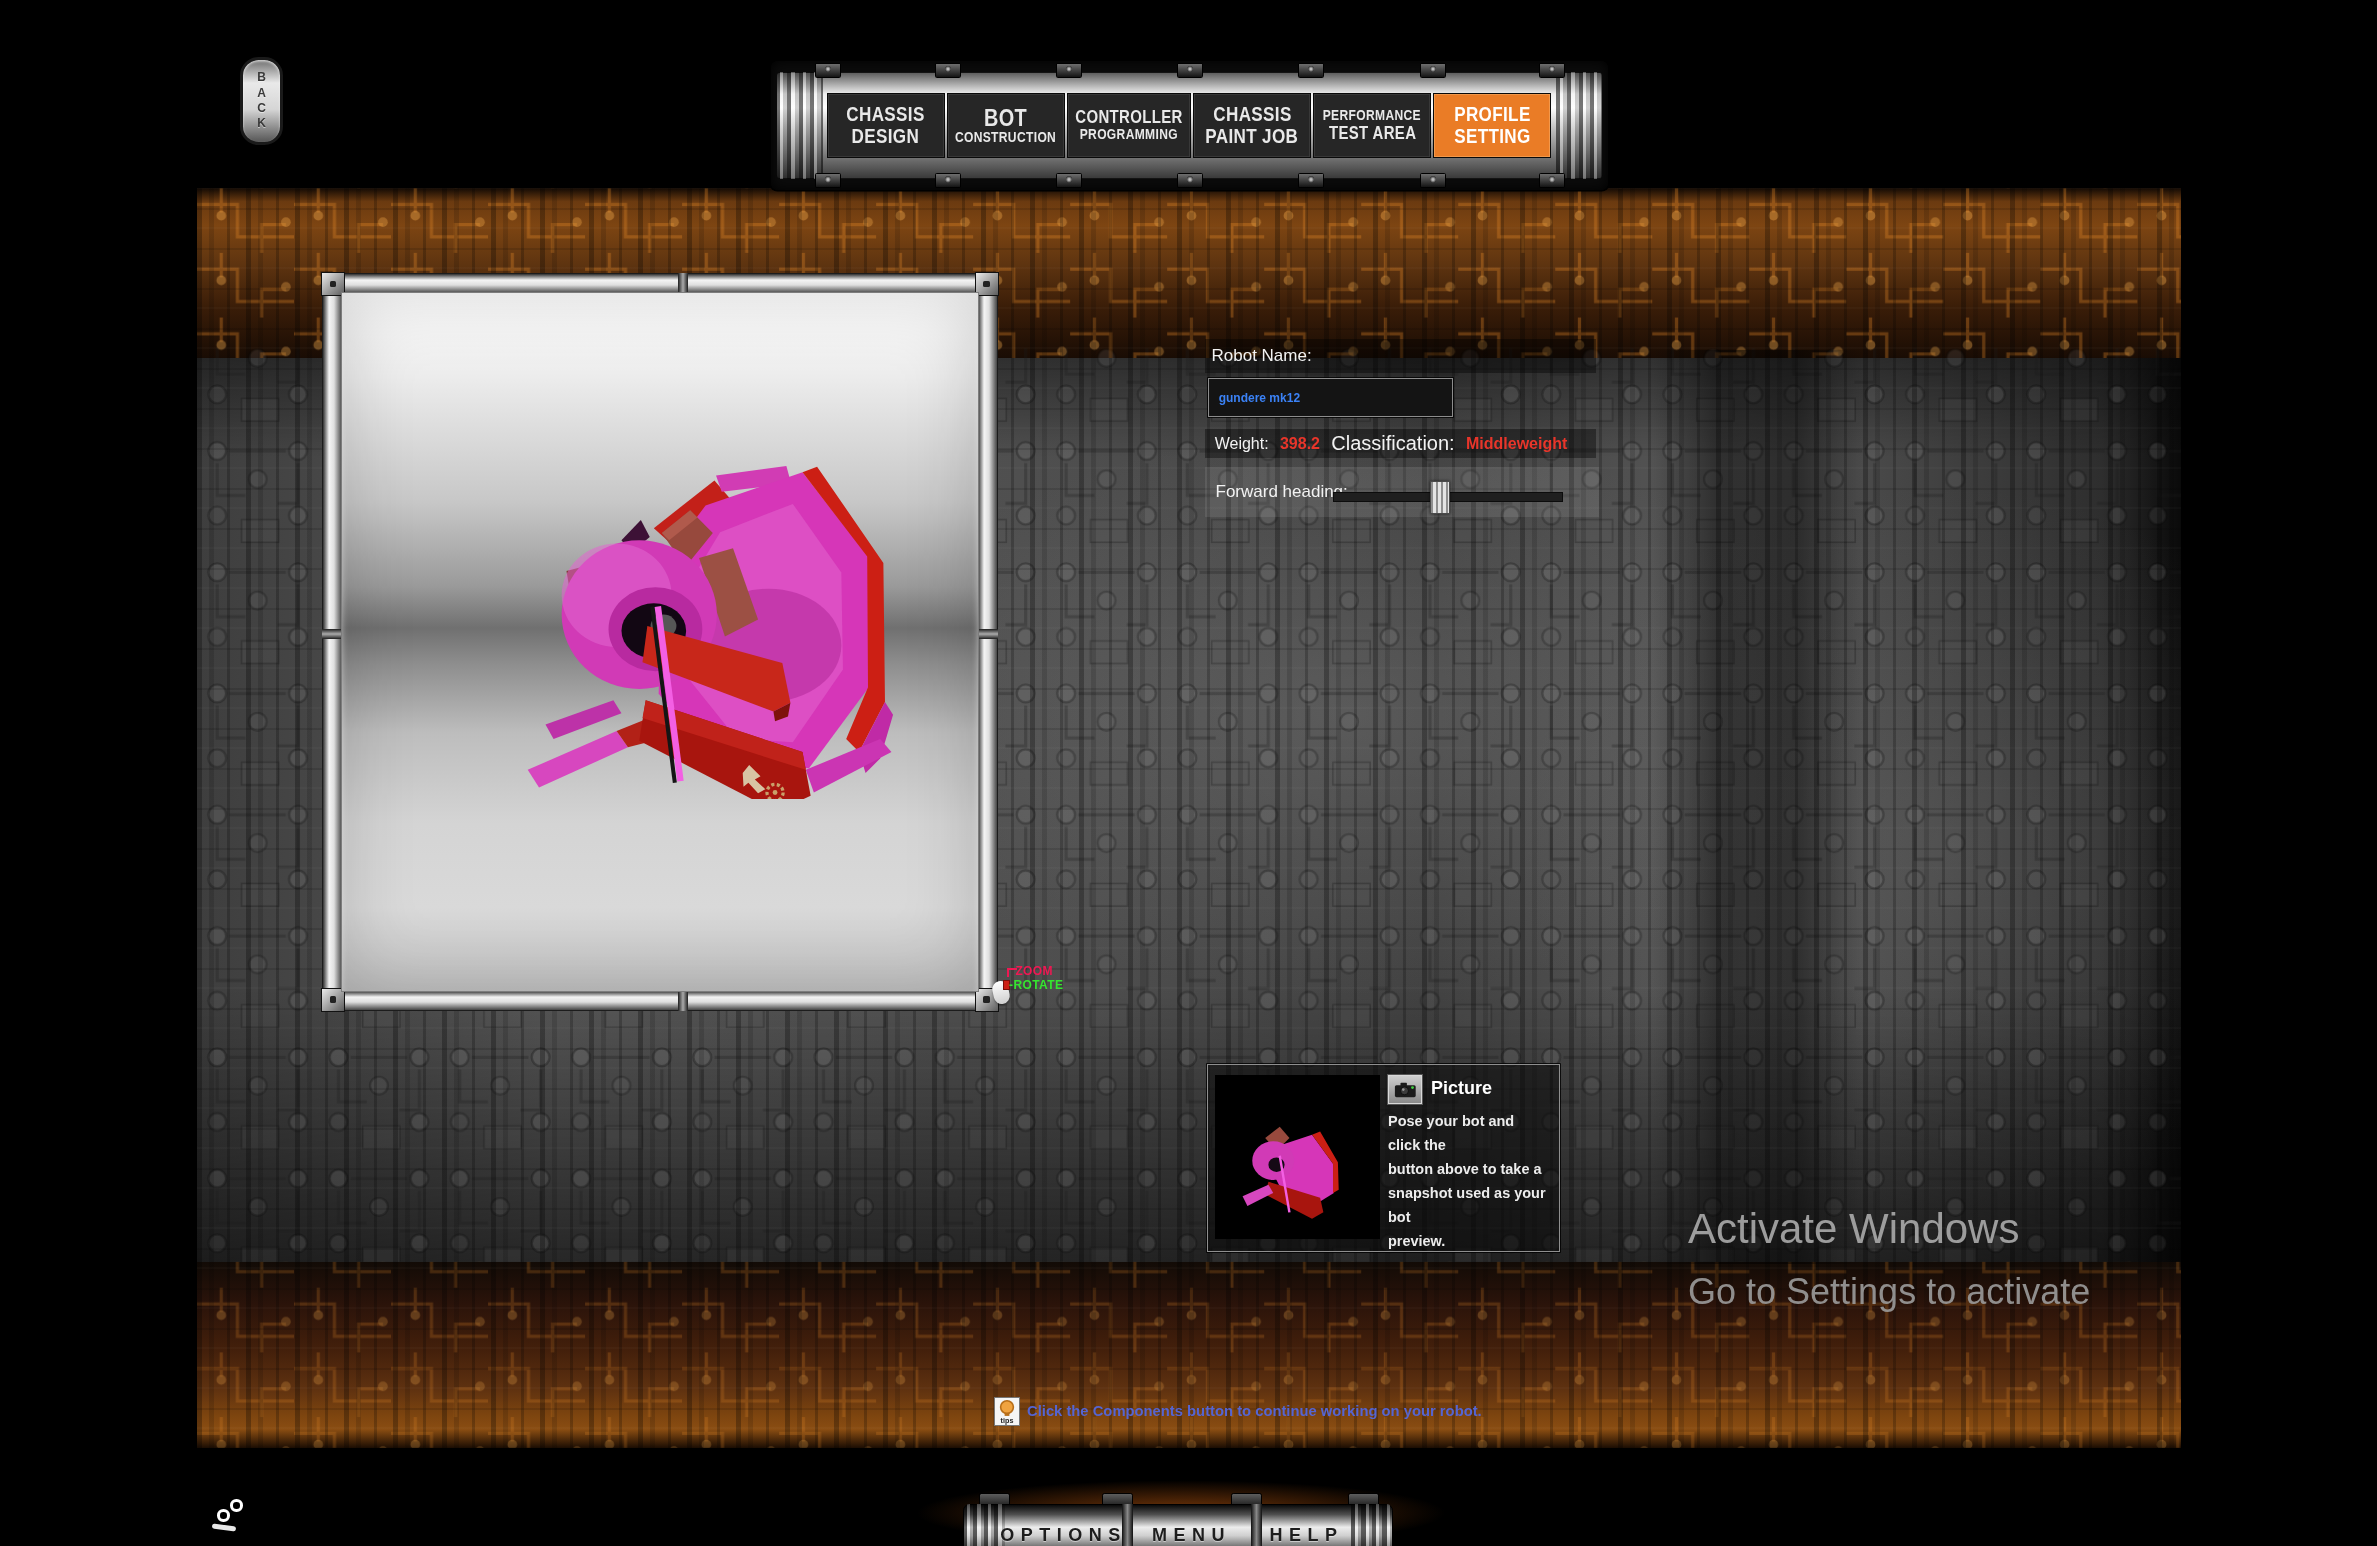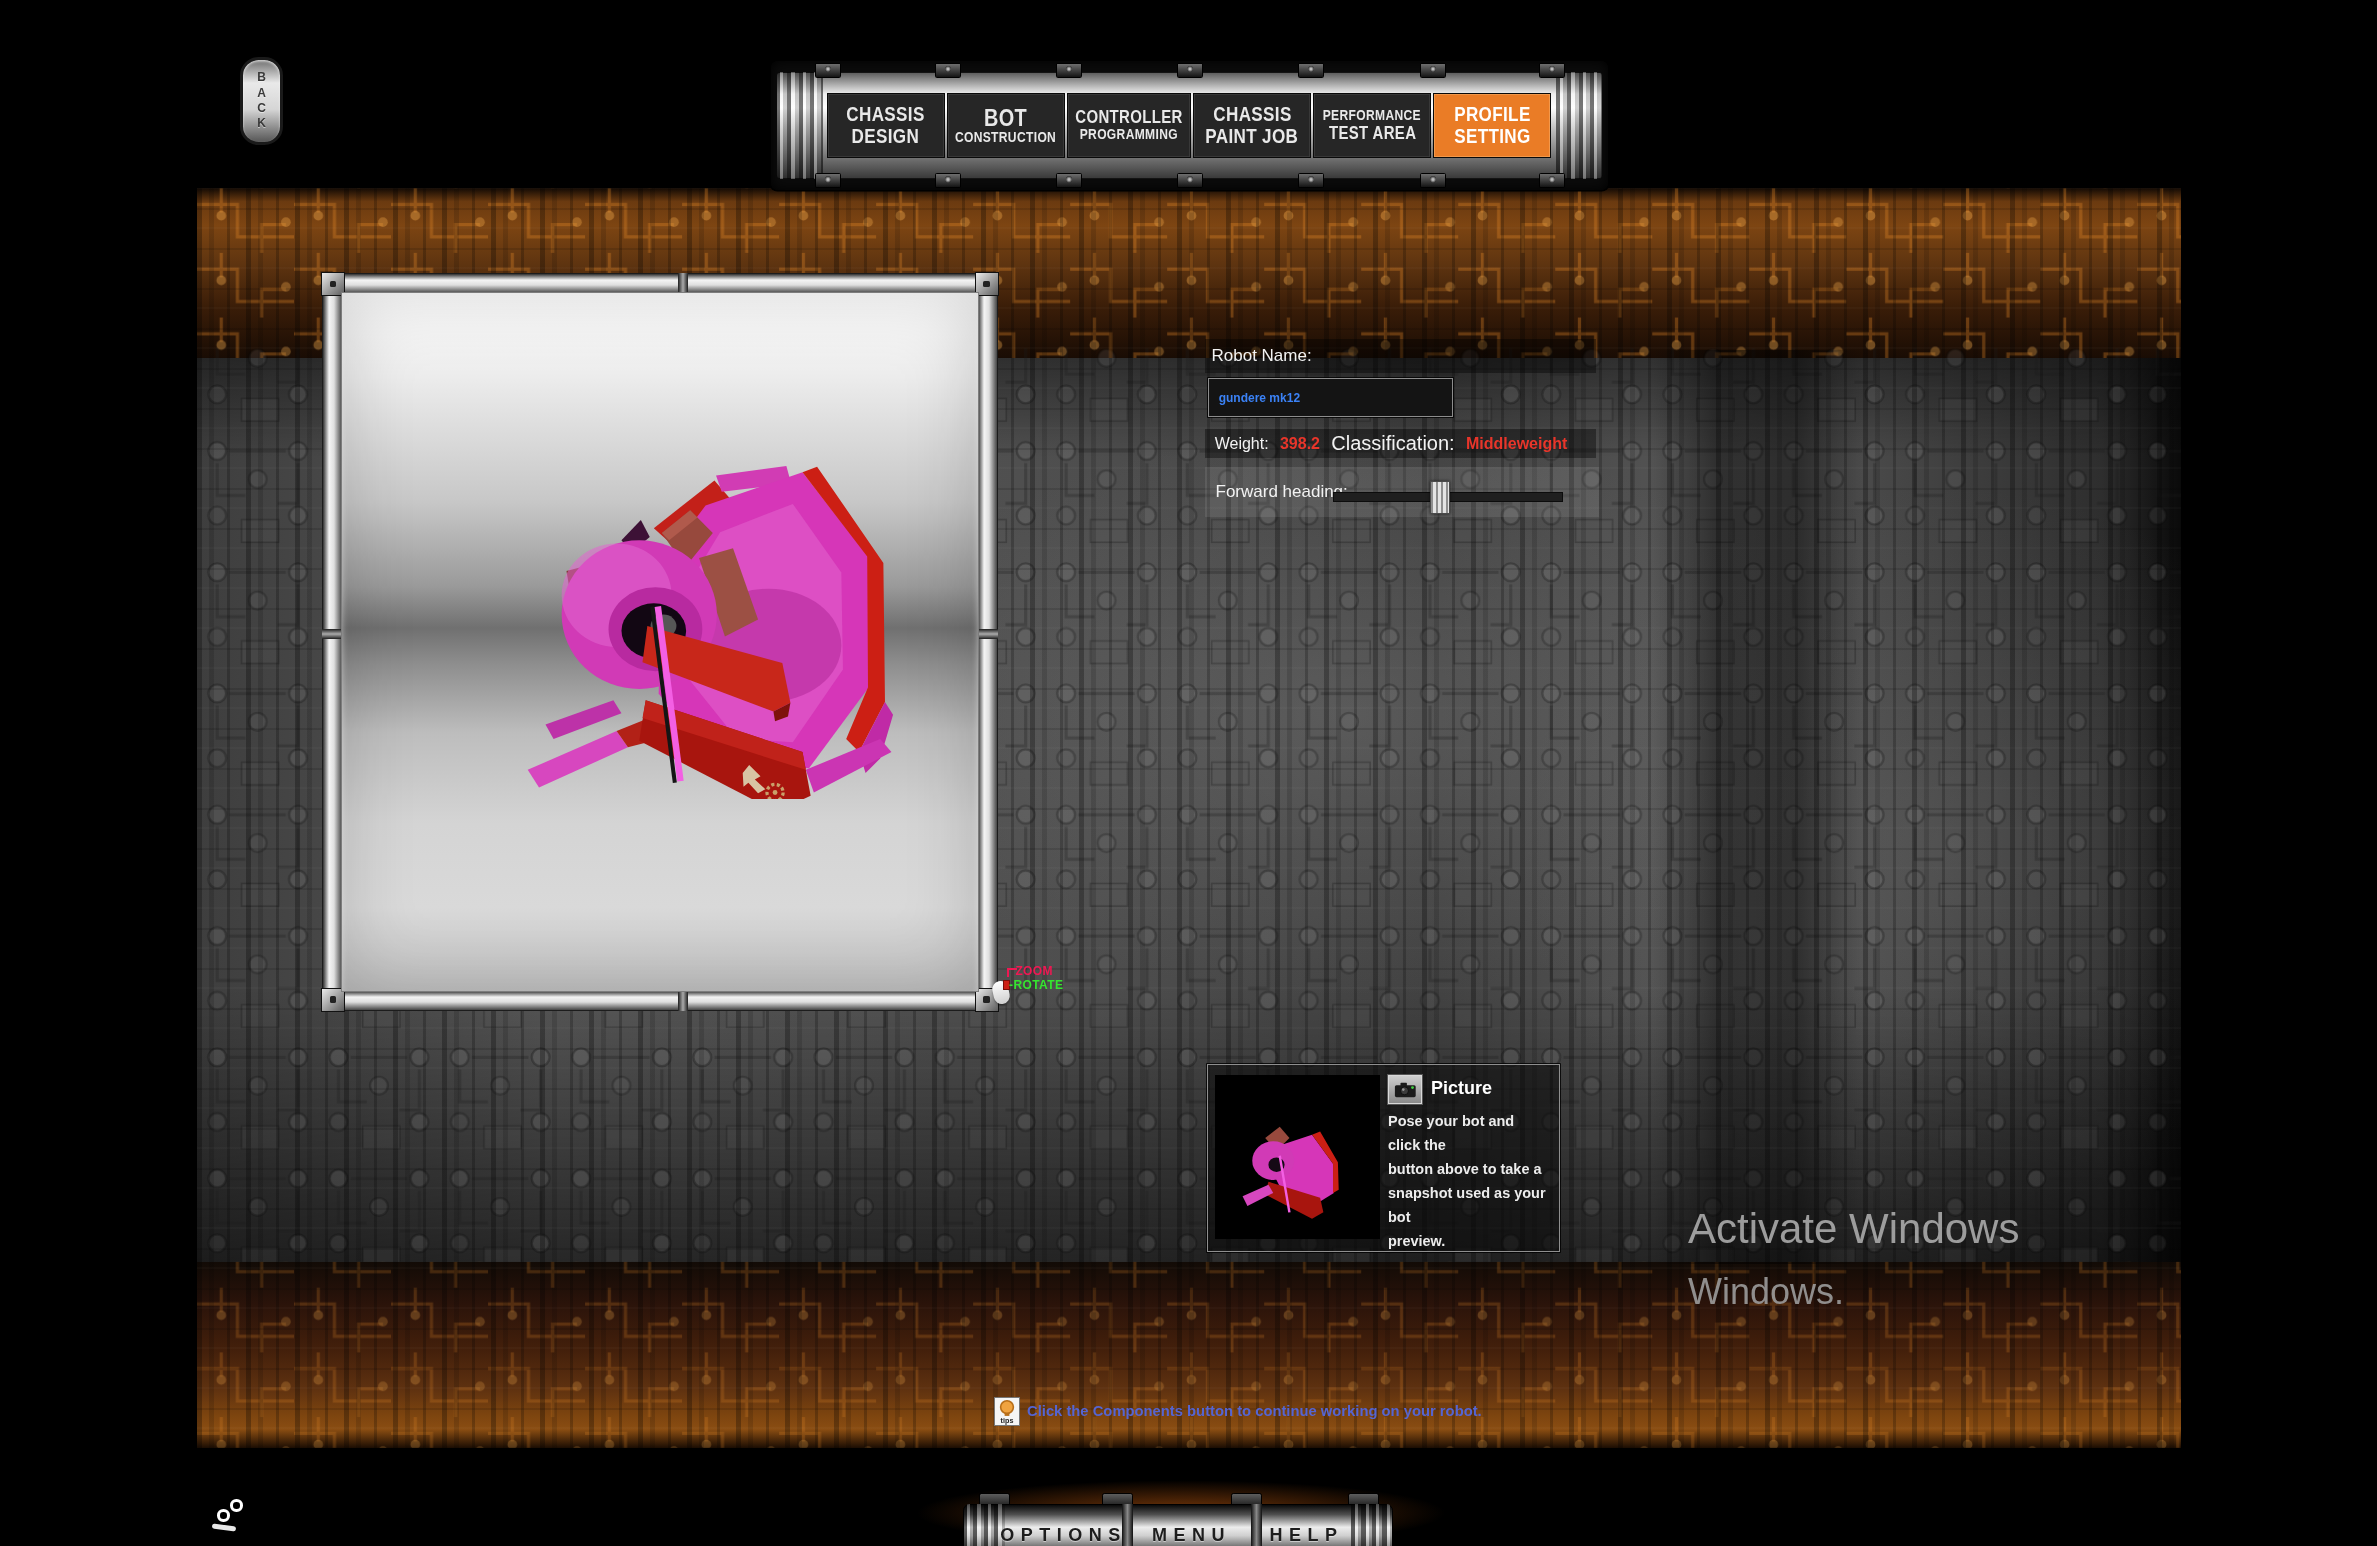--- a/index.html
+++ b/index.html
@@ -315,21 +315,21 @@
   <svg width="24" height="27" viewBox="0 0 30 33">
     <circle cx="15" cy="11" r="8" fill="#f0a340" stroke="#b86f1a" stroke-width="2"></circle>
     <rect x="12" y="18" width="6" height="4" fill="#b86f1a"></rect>
     <text x="15" y="31" font-size="9" font-weight="bold" text-anchor="middle" fill="#222" font-family="Liberation Sans, sans-serif">tips</text>
   </svg>
 </div>
 <span class="abs tip-text">Click the Components button to continue working on your robot.</span>
 
 <div class="abs wm1">Activate Windows</div>
 <div class="abs wm2">
-  <div>Windows.</div>
+  <div>Go to Settings to activate</div>
 </div>
 
 <div class="abs glow"></div>
 <div class="abs bbar">
   <div class="bbar-nub" style="left:16px"></div>
   <div class="bbar-nub" style="left:139px"></div>
   <div class="bbar-nub" style="left:268px"></div>
   <div class="bbar-nub" style="left:385px"></div>
   <div class="bbar-tube"></div>
   <div class="bbar-cap l"></div>

